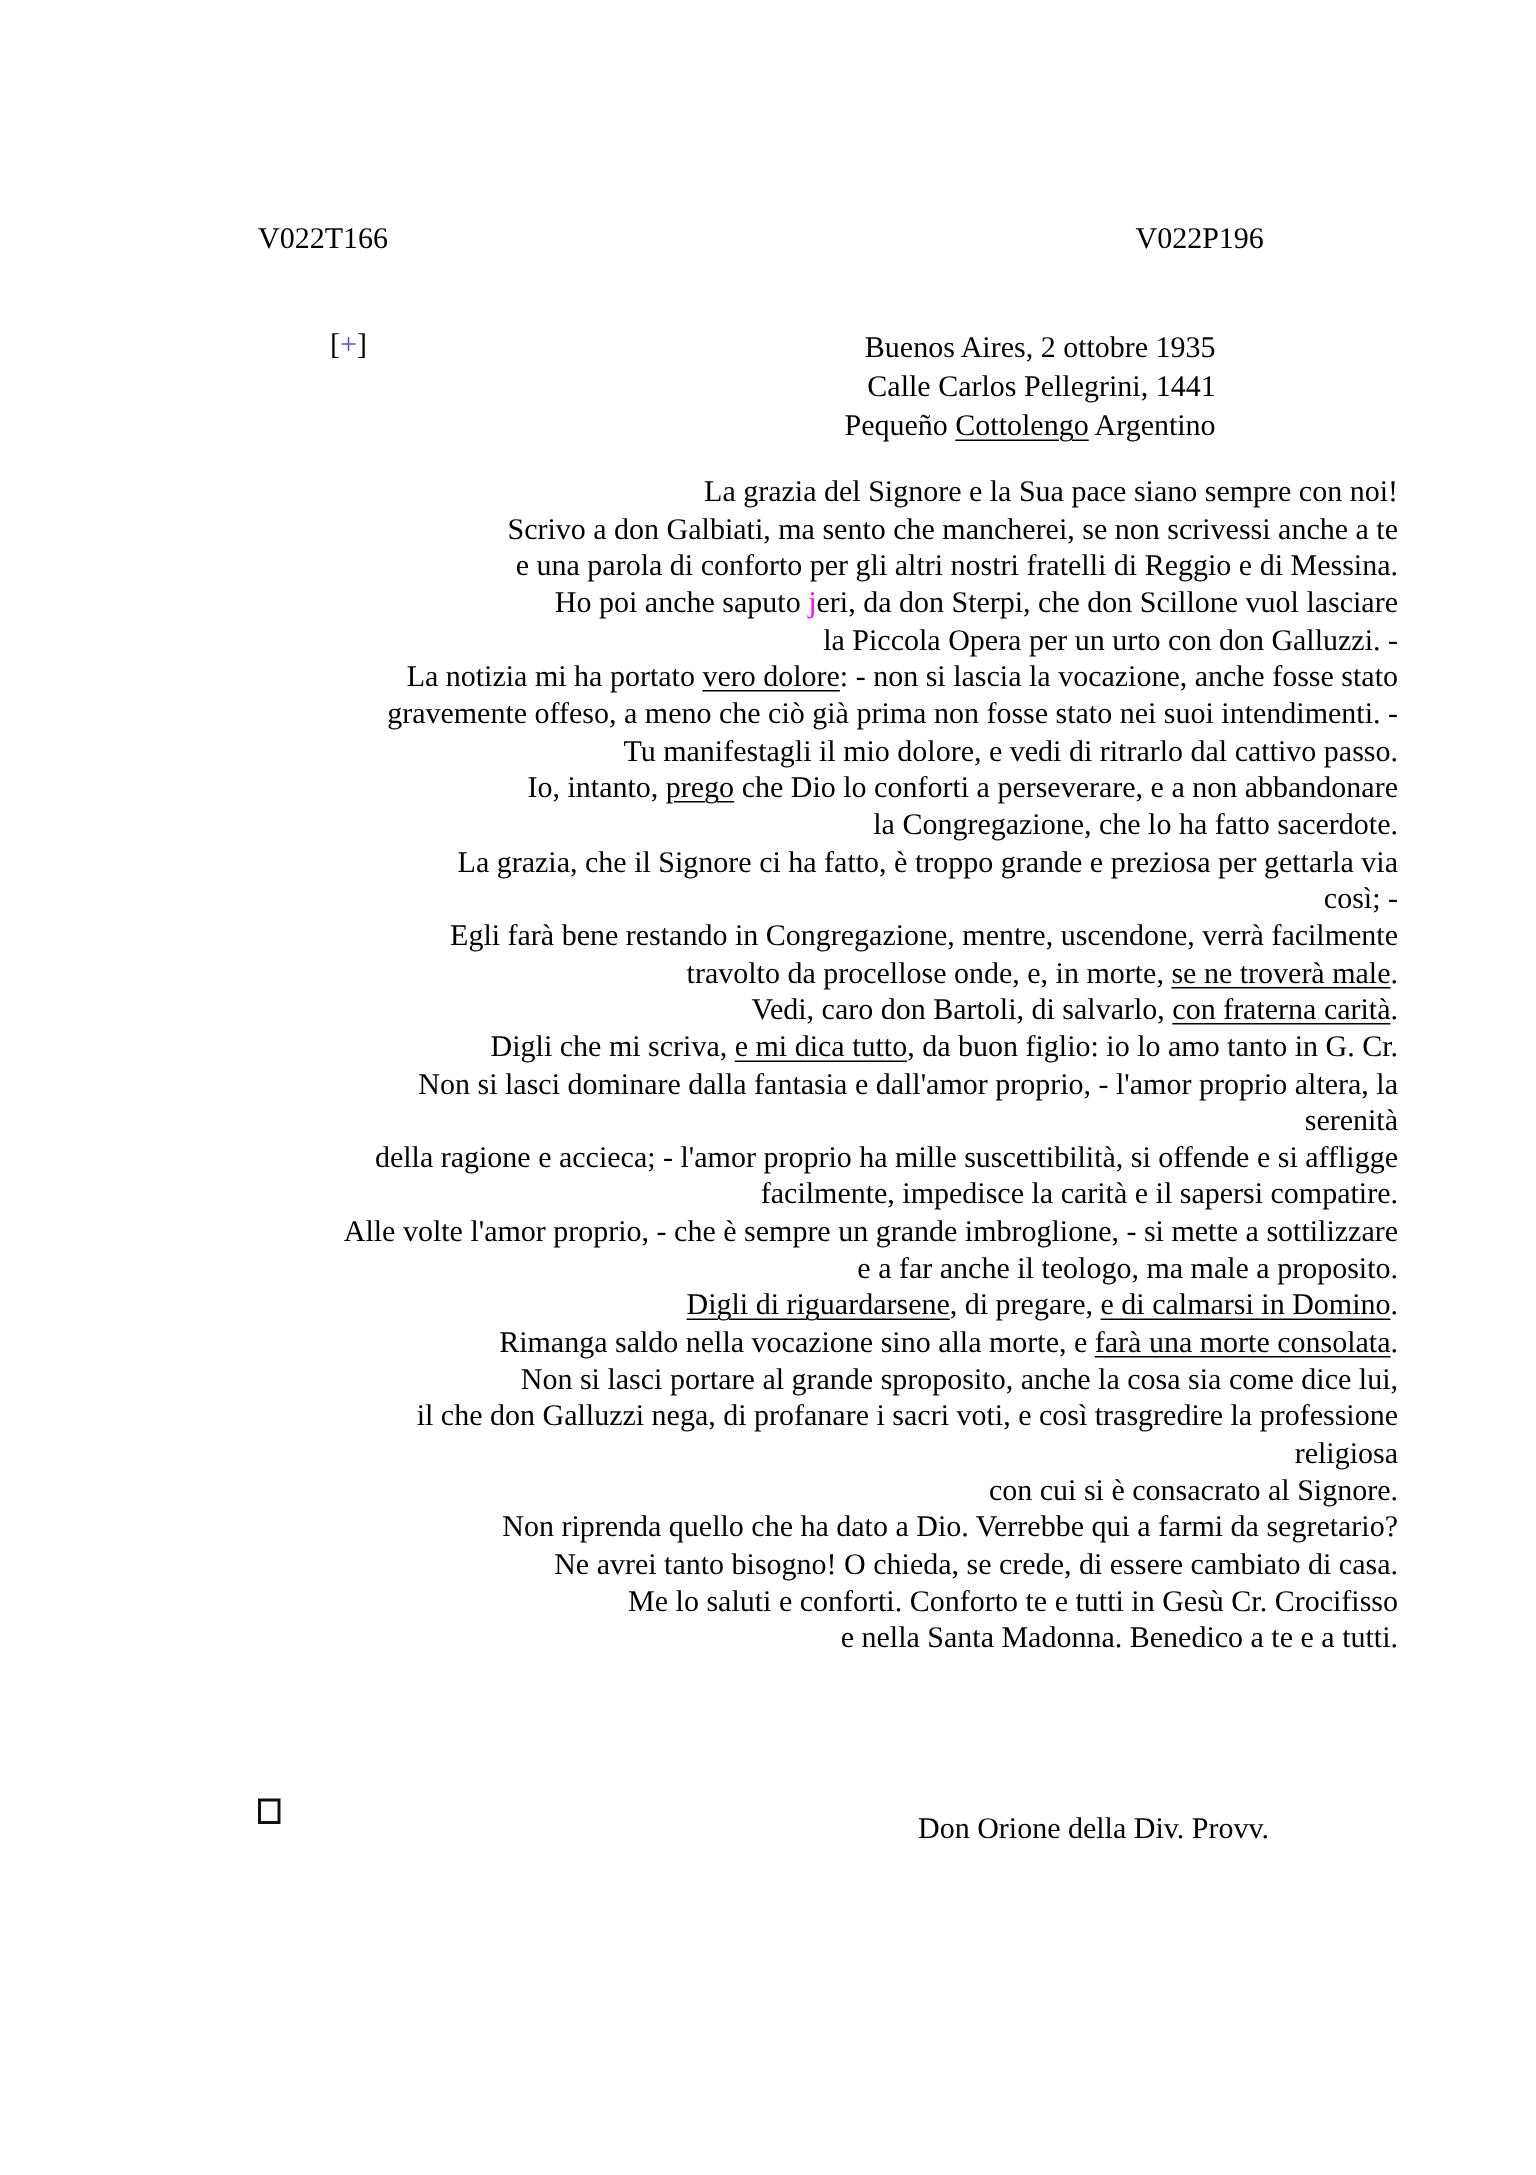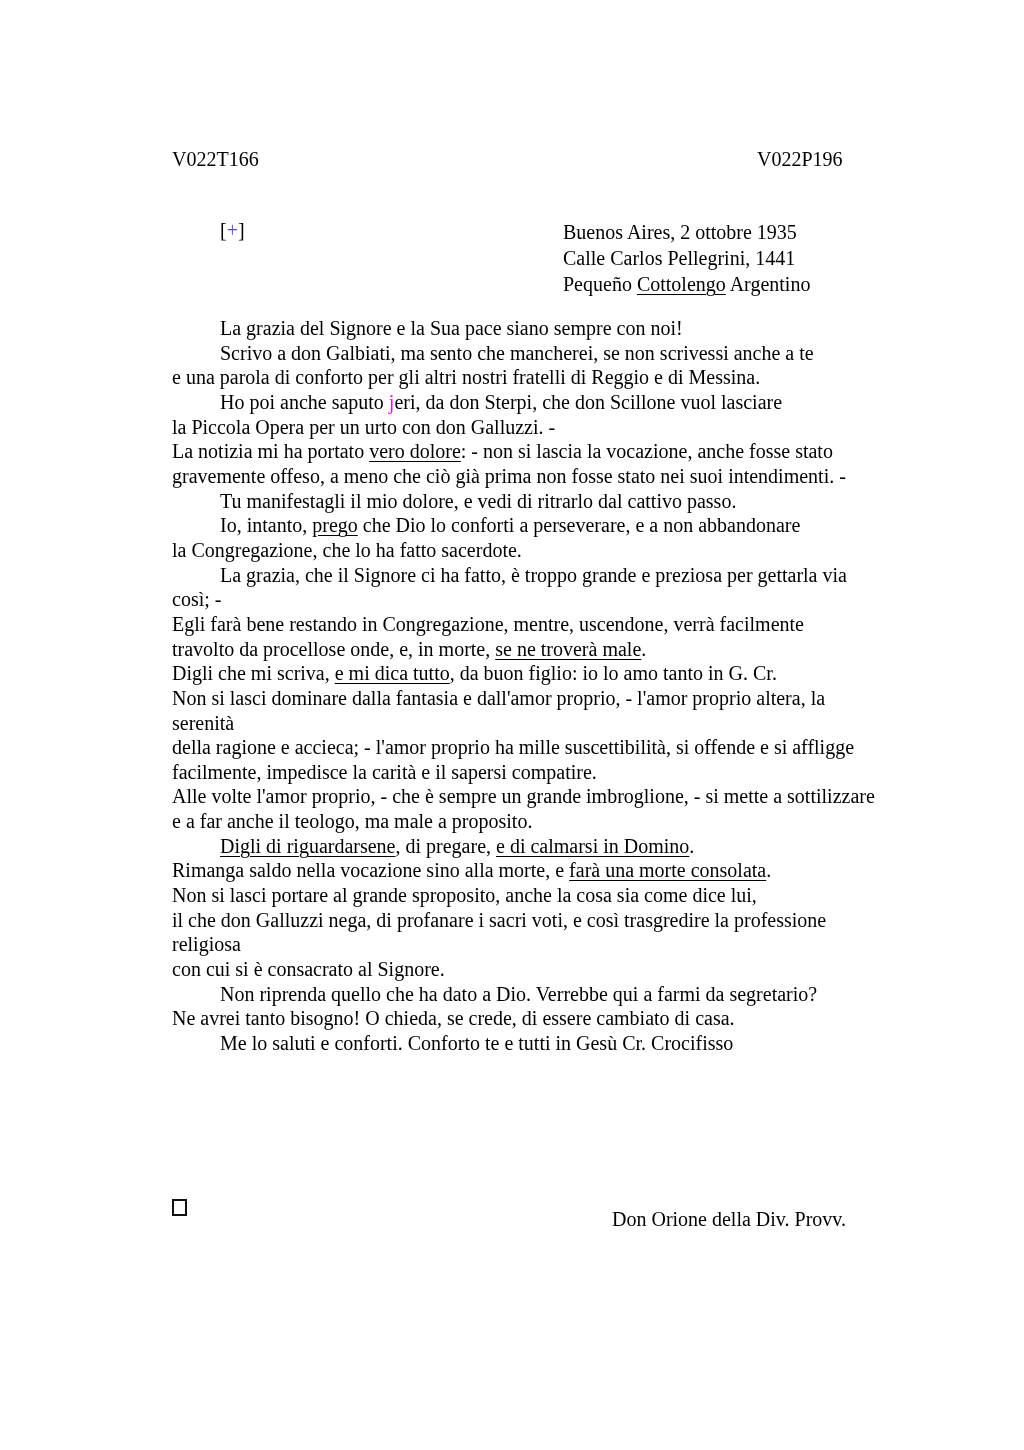--- a/index.html
+++ b/index.html
@@ -19,21 +19,21 @@
   #cross-notation { left: 220px; top: 219px; }
   #date-block { left: 563px; top: 219px; line-height: 26px; }
   #body-block { left: 172px; top: 316px; line-height: 24.65px; width: 760px; }
   #signature-line { left: 612px; top: 1208px; }
   #end-square {
     position: absolute; left: 172px; top: 1199px;
     width: 11px; height: 13px;
     border: 2.5px solid #111111;
     background: #ffffff;
   }
-  .line { white-space: nowrap; }
+  .line { white-space: nowrap; text-align: right; }
   .line.indent { padding-left: 48px; }
   .u { text-decoration: underline; text-underline-offset: 3px; text-decoration-thickness: 1.4px; }
 </style>
 </head>
 <body>
 
 <div class="page">
 
   <div class="abs" id="header-left">V022T166</div>
 
@@ -55,35 +55,37 @@
       <div class="line"><span>la Piccola Opera per un urto con don Galluzzi. -</span></div>
       <div class="line"><span>La notizia mi ha portato </span><span class="u">vero dolore</span><span>: - non si lascia la vocazione, anche fosse stato</span></div>
       <div class="line"><span>gravemente offeso, a meno che ciò già prima non fosse stato nei suoi intendimenti. -</span></div>
       <div class="line indent"><span>Tu manifestagli il mio dolore, e vedi di ritrarlo dal cattivo passo.</span></div>
       <div class="line indent"><span>Io, intanto, </span><span class="u">prego</span><span> che Dio lo conforti a perseverare, e a non abbandonare</span></div>
       <div class="line"><span>la Congregazione, che lo ha fatto sacerdote.</span></div>
       <div class="line indent"><span>La grazia, che il Signore ci ha fatto, è troppo grande e preziosa per gettarla via</span></div>
       <div class="line"><span>così; -</span></div>
       <div class="line"><span>Egli farà bene restando in Congregazione, mentre, uscendone, verrà facilmente</span></div>
       <div class="line"><span>travolto da procellose onde, e, in morte, </span><span class="u">se ne troverà male</span><span>.</span></div>
+      <div class="line indent"><span>Vedi, caro don Bartoli, di salvarlo, </span><span class="u">con fraterna carità</span><span>.</span></div>
       <div class="line"><span>Digli che mi scriva, </span><span class="u">e mi dica tutto</span><span>, da buon figlio: io lo amo tanto in G. Cr.</span></div>
       <div class="line"><span>Non si lasci dominare dalla fantasia e dall'amor proprio, - l'amor proprio altera, la</span></div>
       <div class="line"><span>serenità</span></div>
       <div class="line"><span>della ragione e accieca; - l'amor proprio ha mille suscettibilità, si offende e si affligge</span></div>
       <div class="line"><span>facilmente, impedisce la carità e il sapersi compatire.</span></div>
       <div class="line"><span>Alle volte l'amor proprio, - che è sempre un grande imbroglione, - si mette a sottilizzare</span></div>
       <div class="line"><span>e a far anche il teologo, ma male a proposito.</span></div>
       <div class="line indent"><span class="u">Digli di riguardarsene</span><span>, di pregare, </span><span class="u">e di calmarsi in Domino</span><span>.</span></div>
       <div class="line"><span>Rimanga saldo nella vocazione sino alla morte, e </span><span class="u">farà una morte consolata</span><span>.</span></div>
       <div class="line"><span>Non si lasci portare al grande sproposito, anche la cosa sia come dice lui,</span></div>
       <div class="line"><span>il che don Galluzzi nega, di profanare i sacri voti, e così trasgredire la professione</span></div>
       <div class="line"><span>religiosa</span></div>
       <div class="line"><span>con cui si è consacrato al Signore.</span></div>
       <div class="line indent"><span>Non riprenda quello che ha dato a Dio. Verrebbe qui a farmi da segretario?</span></div>
       <div class="line"><span>Ne avrei tanto bisogno! O chieda, se crede, di essere cambiato di casa.</span></div>
       <div class="line indent"><span>Me lo saluti e conforti. Conforto te e tutti in Gesù Cr. Crocifisso</span></div>
+      <div class="line"><span>e nella Santa Madonna. Benedico a te e a tutti.</span></div>
     </div>
 
   <div class="abs" id="signature-line">Don Orione  della Div. Provv.</div>
 
   <div id="end-square"></div>
 
 </div>
 
 </body></html>

